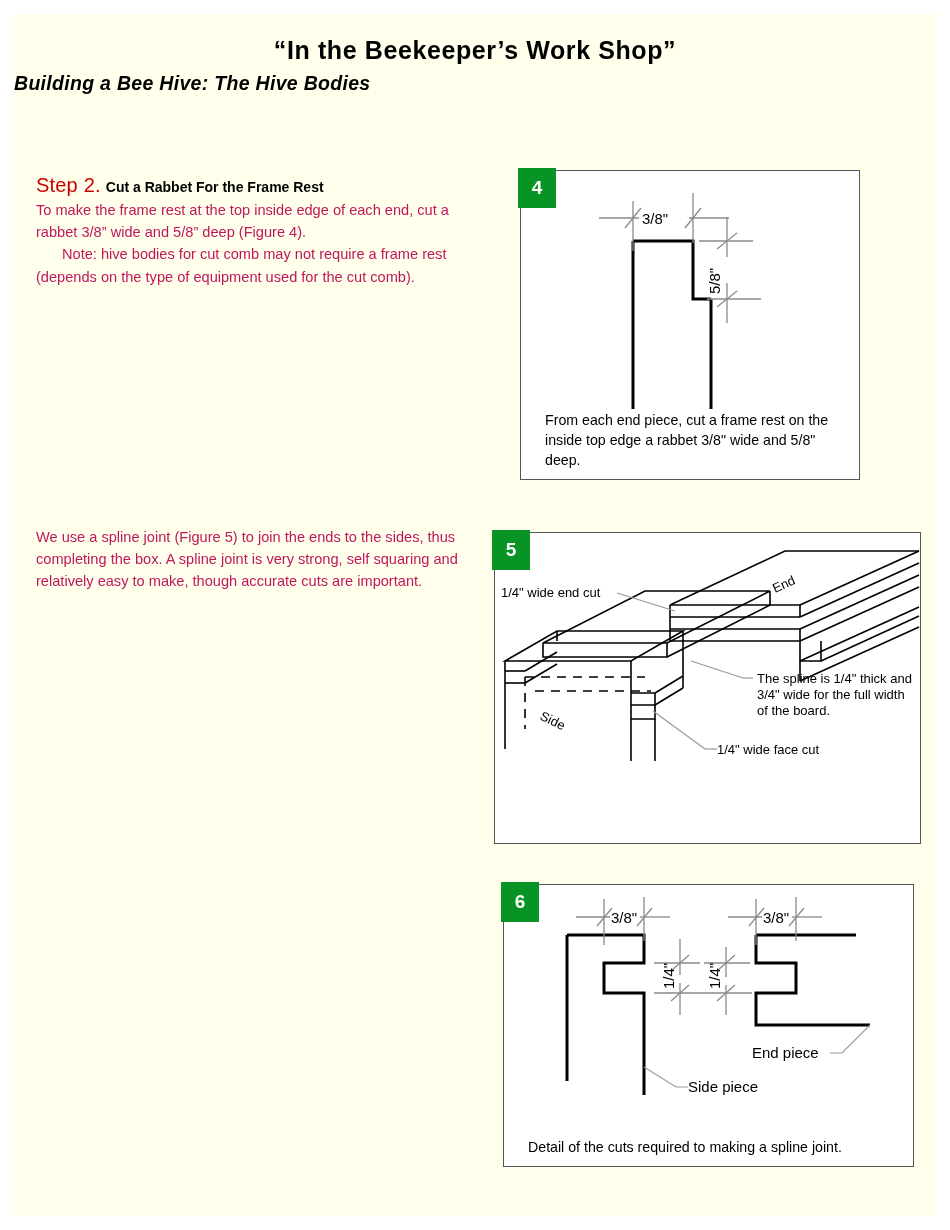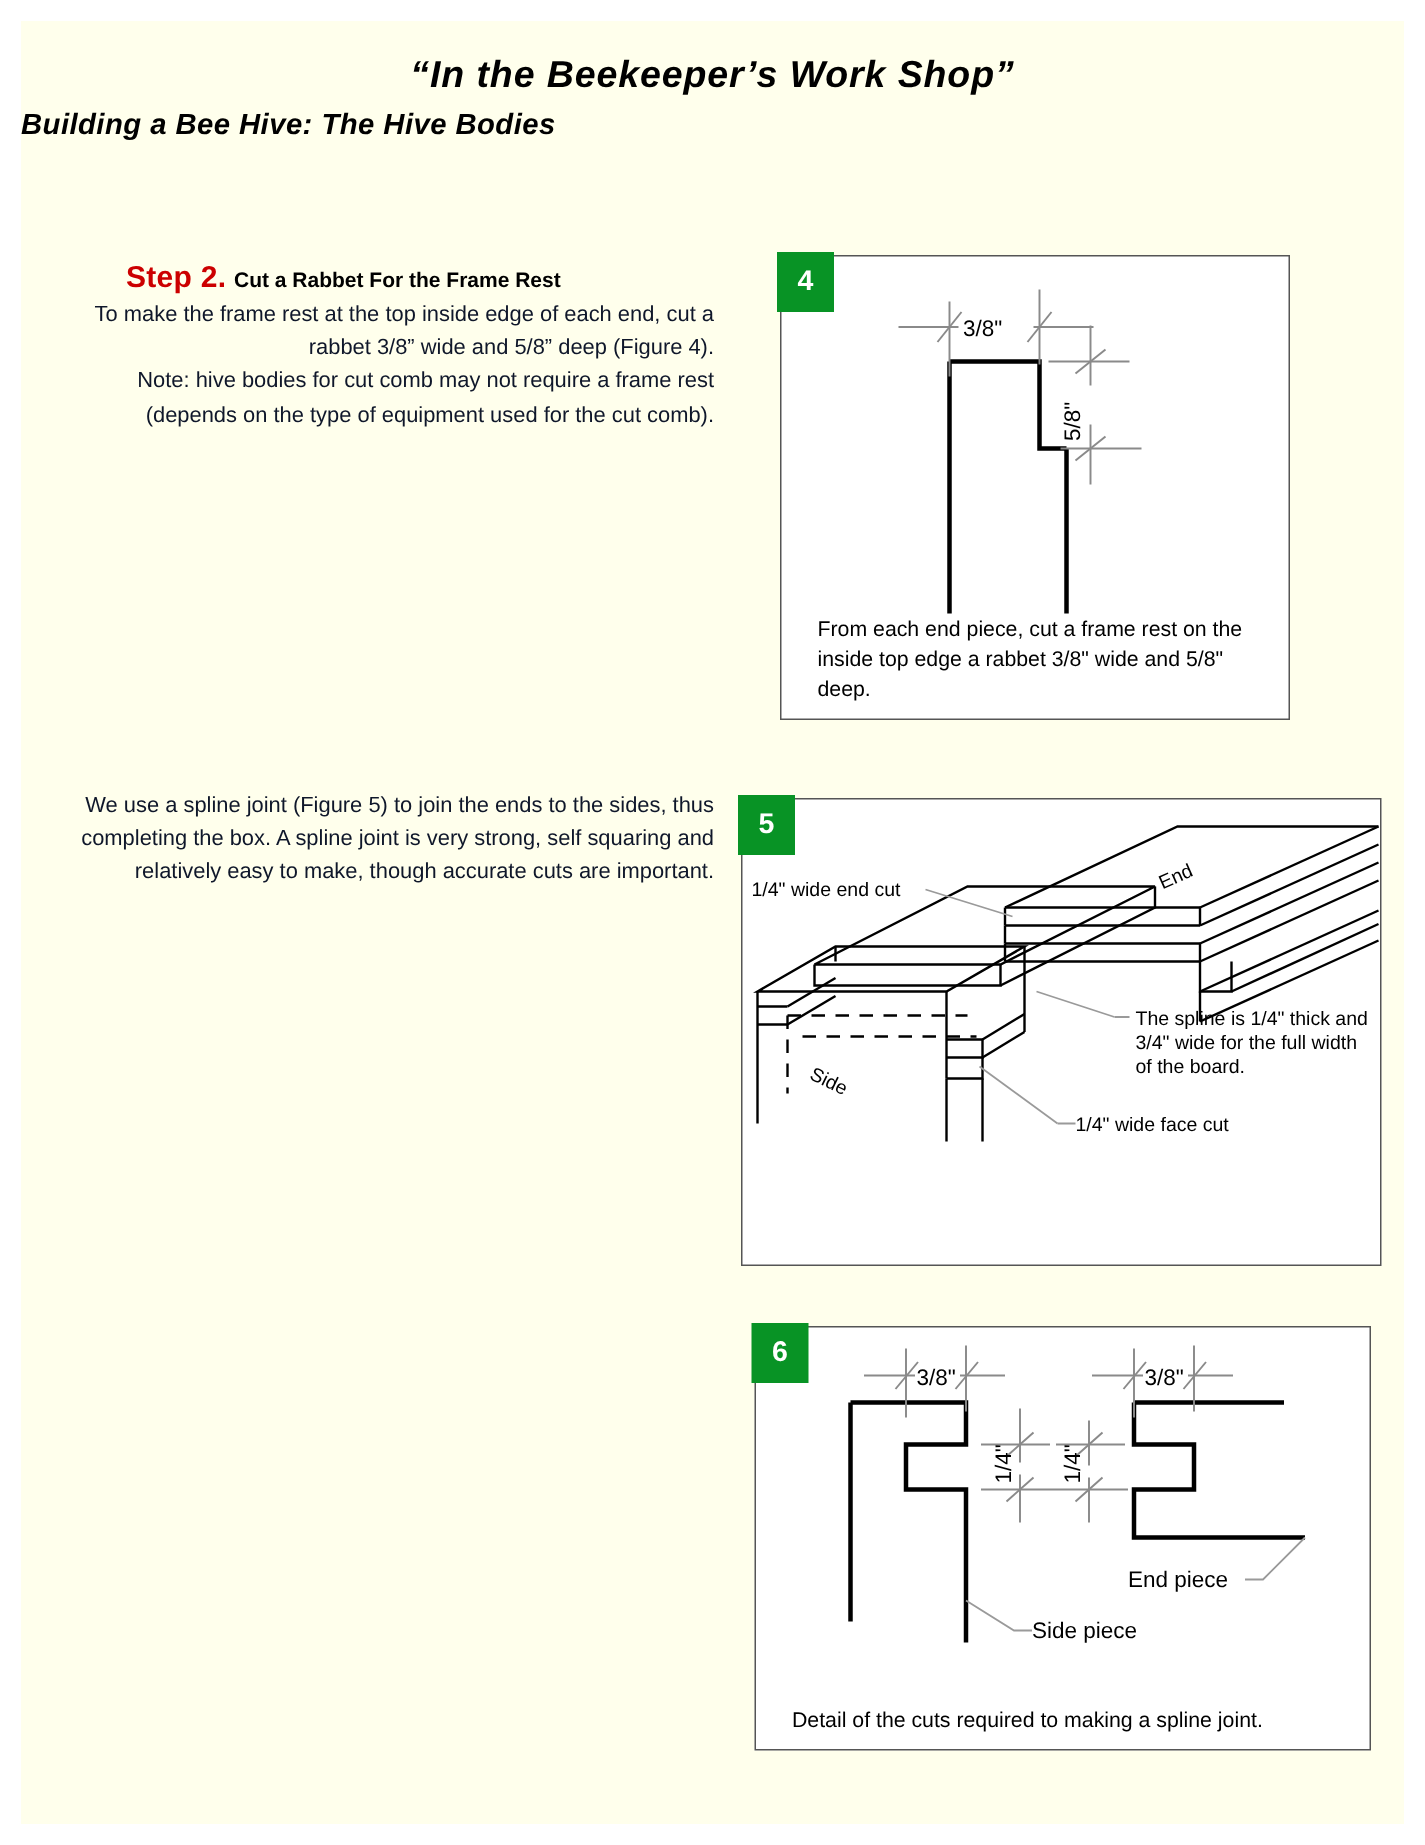--- a/index.html
+++ b/index.html
@@ -13,21 +13,20 @@
   }
   .page {
     position: absolute;
     left: 14px; top: 14px;
     width: 922px; height: 1202px;
     background: #ffffec;
   }
   
   .doc-title {
     text-align: center;
-    font-style: italic;
     font-weight: bold;
     font-size: 25px;
     letter-spacing: 0.6px;
     color: #000;
     margin: 22px 0 0 0;
     line-height: 1.18;
   }
   .doc-subtitle {
     text-align: left;
     font-style: italic;
@@ -44,37 +43,36 @@
     font-size: 13.5px;
     letter-spacing: 0.3px;
     color: #000;
     margin: 11px 0 0 0;
   }
   
   .step-block { position: absolute; width: 440px; left: 22px; }
   .step-head { margin: 0 0 2px 0; }
   .step-label {
     color: #cc0000;
-    font-weight: bold;
+    font-weight: normal;
     font-size: 20px;
     letter-spacing: 0.2px;
-    margin-left: 48px;
   }
   .step-title {
     color: #000;
     font-weight: bold;
     font-size: 14px;
     margin-left: 5px;
   }
   .step-para {
     font-size: 14.6px;
     line-height: 1.52;
-    color: #0f172a;
+    color: #be185d;
     margin: 0;
-    text-align: right;
+    text-align: left;
   }
   .step-para.indent { text-indent: 26px; }
   
   .figure {
     position: absolute;
     background: #ffffff;
     border: 1px solid #555;
     box-sizing: border-box;
   }
   .fig-badge {

